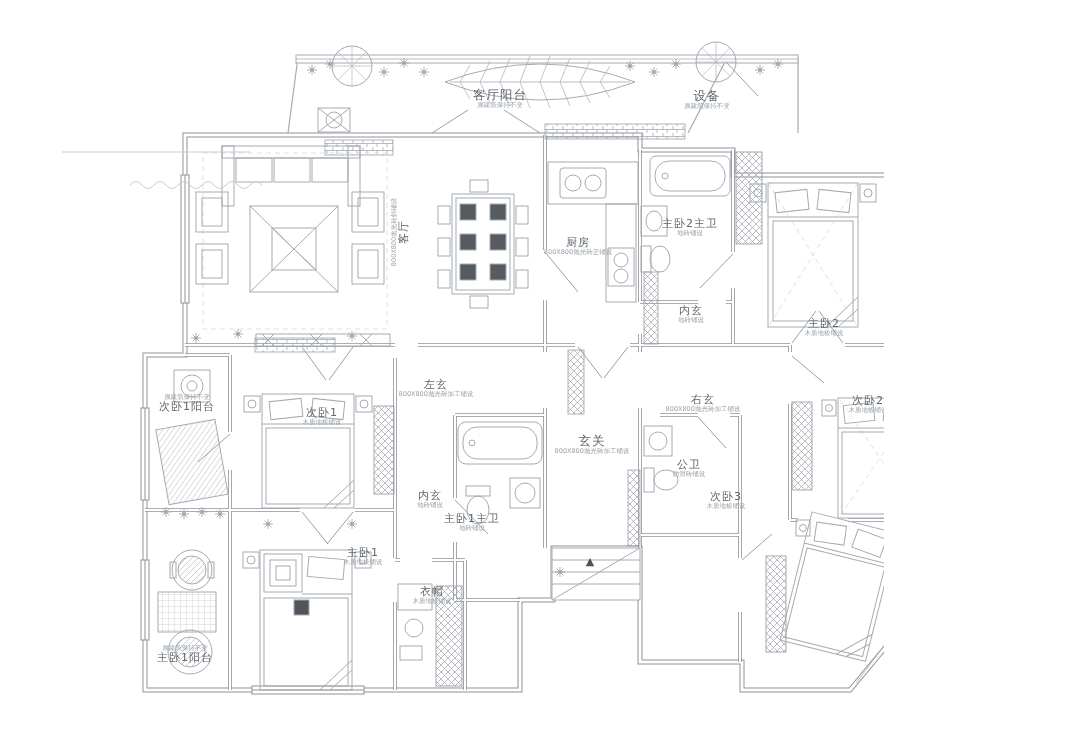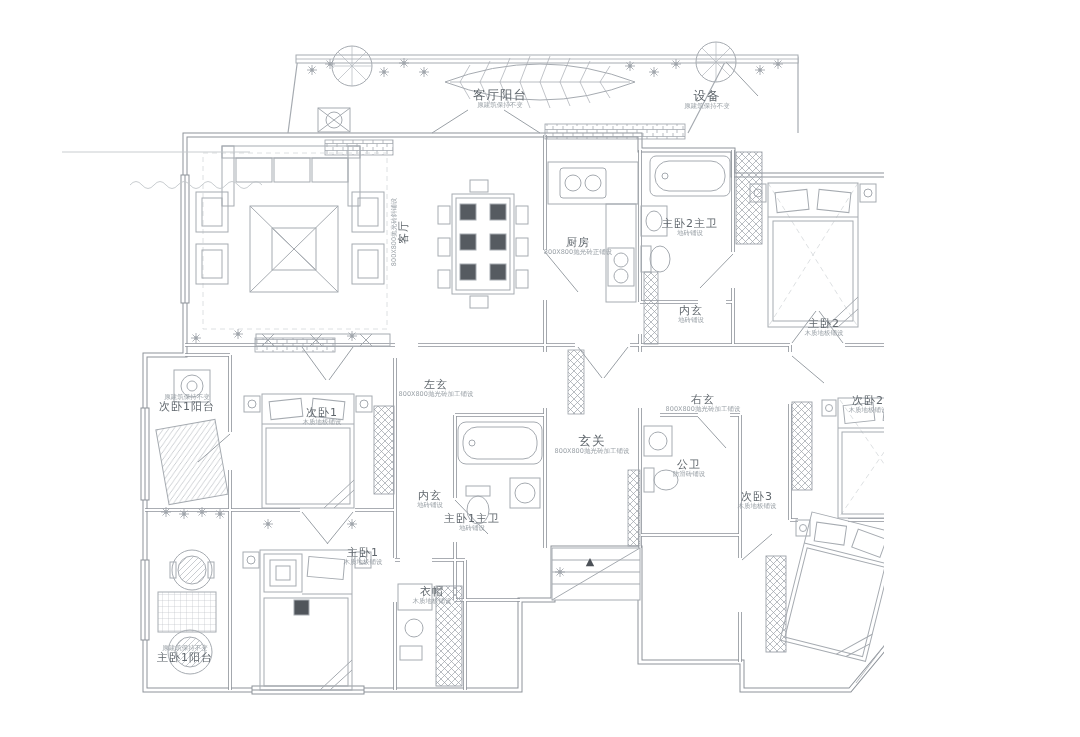--- a/index.html
+++ b/index.html
@@ -472,21 +472,21 @@
   <span class="note">800X800抛光砖加工铺设</span>
 </div>
 <div class="lbl" style="left:868px;top:405px">
   <span class="main">次卧2</span>
   <span class="note">木质地板铺设</span>
 </div>
 <div class="lbl" style="left:689px;top:469px">
   <span class="main">公卫</span>
   <span class="note">防滑砖铺设</span>
 </div>
-<div class="lbl" style="left:757px;top:501px">
+<div class="lbl" style="left:726px;top:501px">
   <span class="main">次卧3</span>
   <span class="note">木质地板铺设</span>
 </div>
 <div class="lbl" style="left:430px;top:500px">
   <span class="main">内玄</span>
   <span class="note">地砖铺设</span>
 </div>
 <div class="lbl" style="left:472px;top:523px">
   <span class="main">主卧1主卫</span>
   <span class="note">地砖铺设</span>

